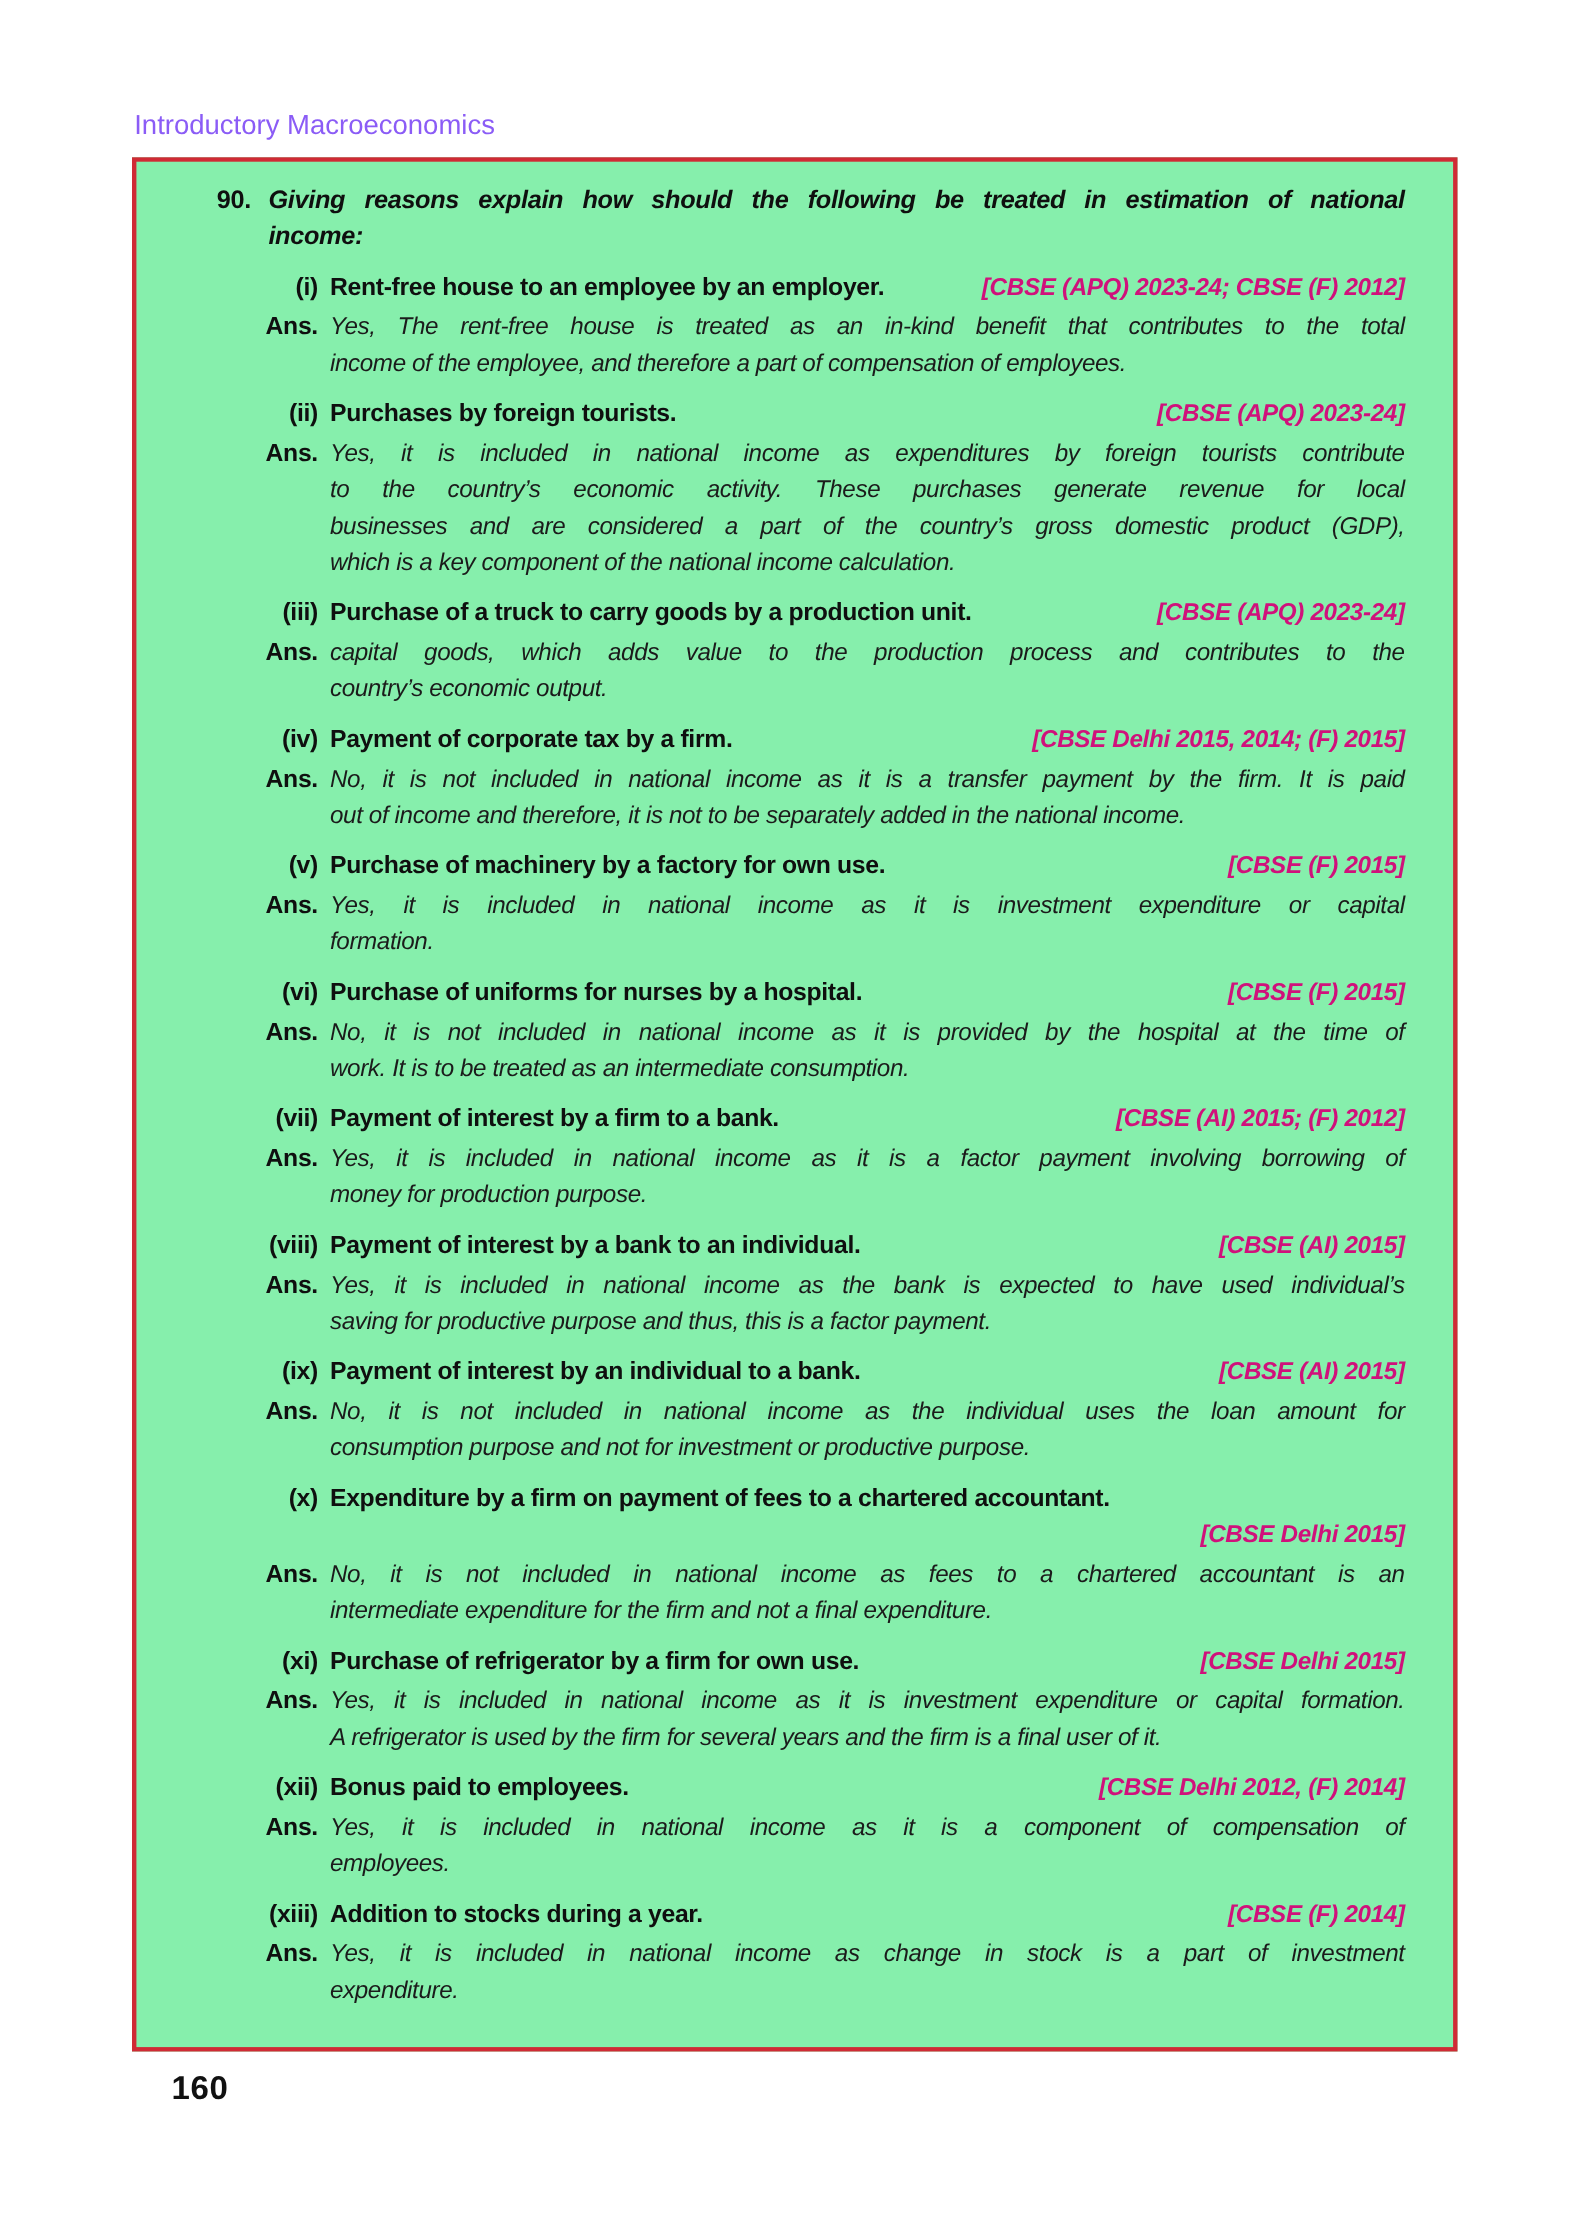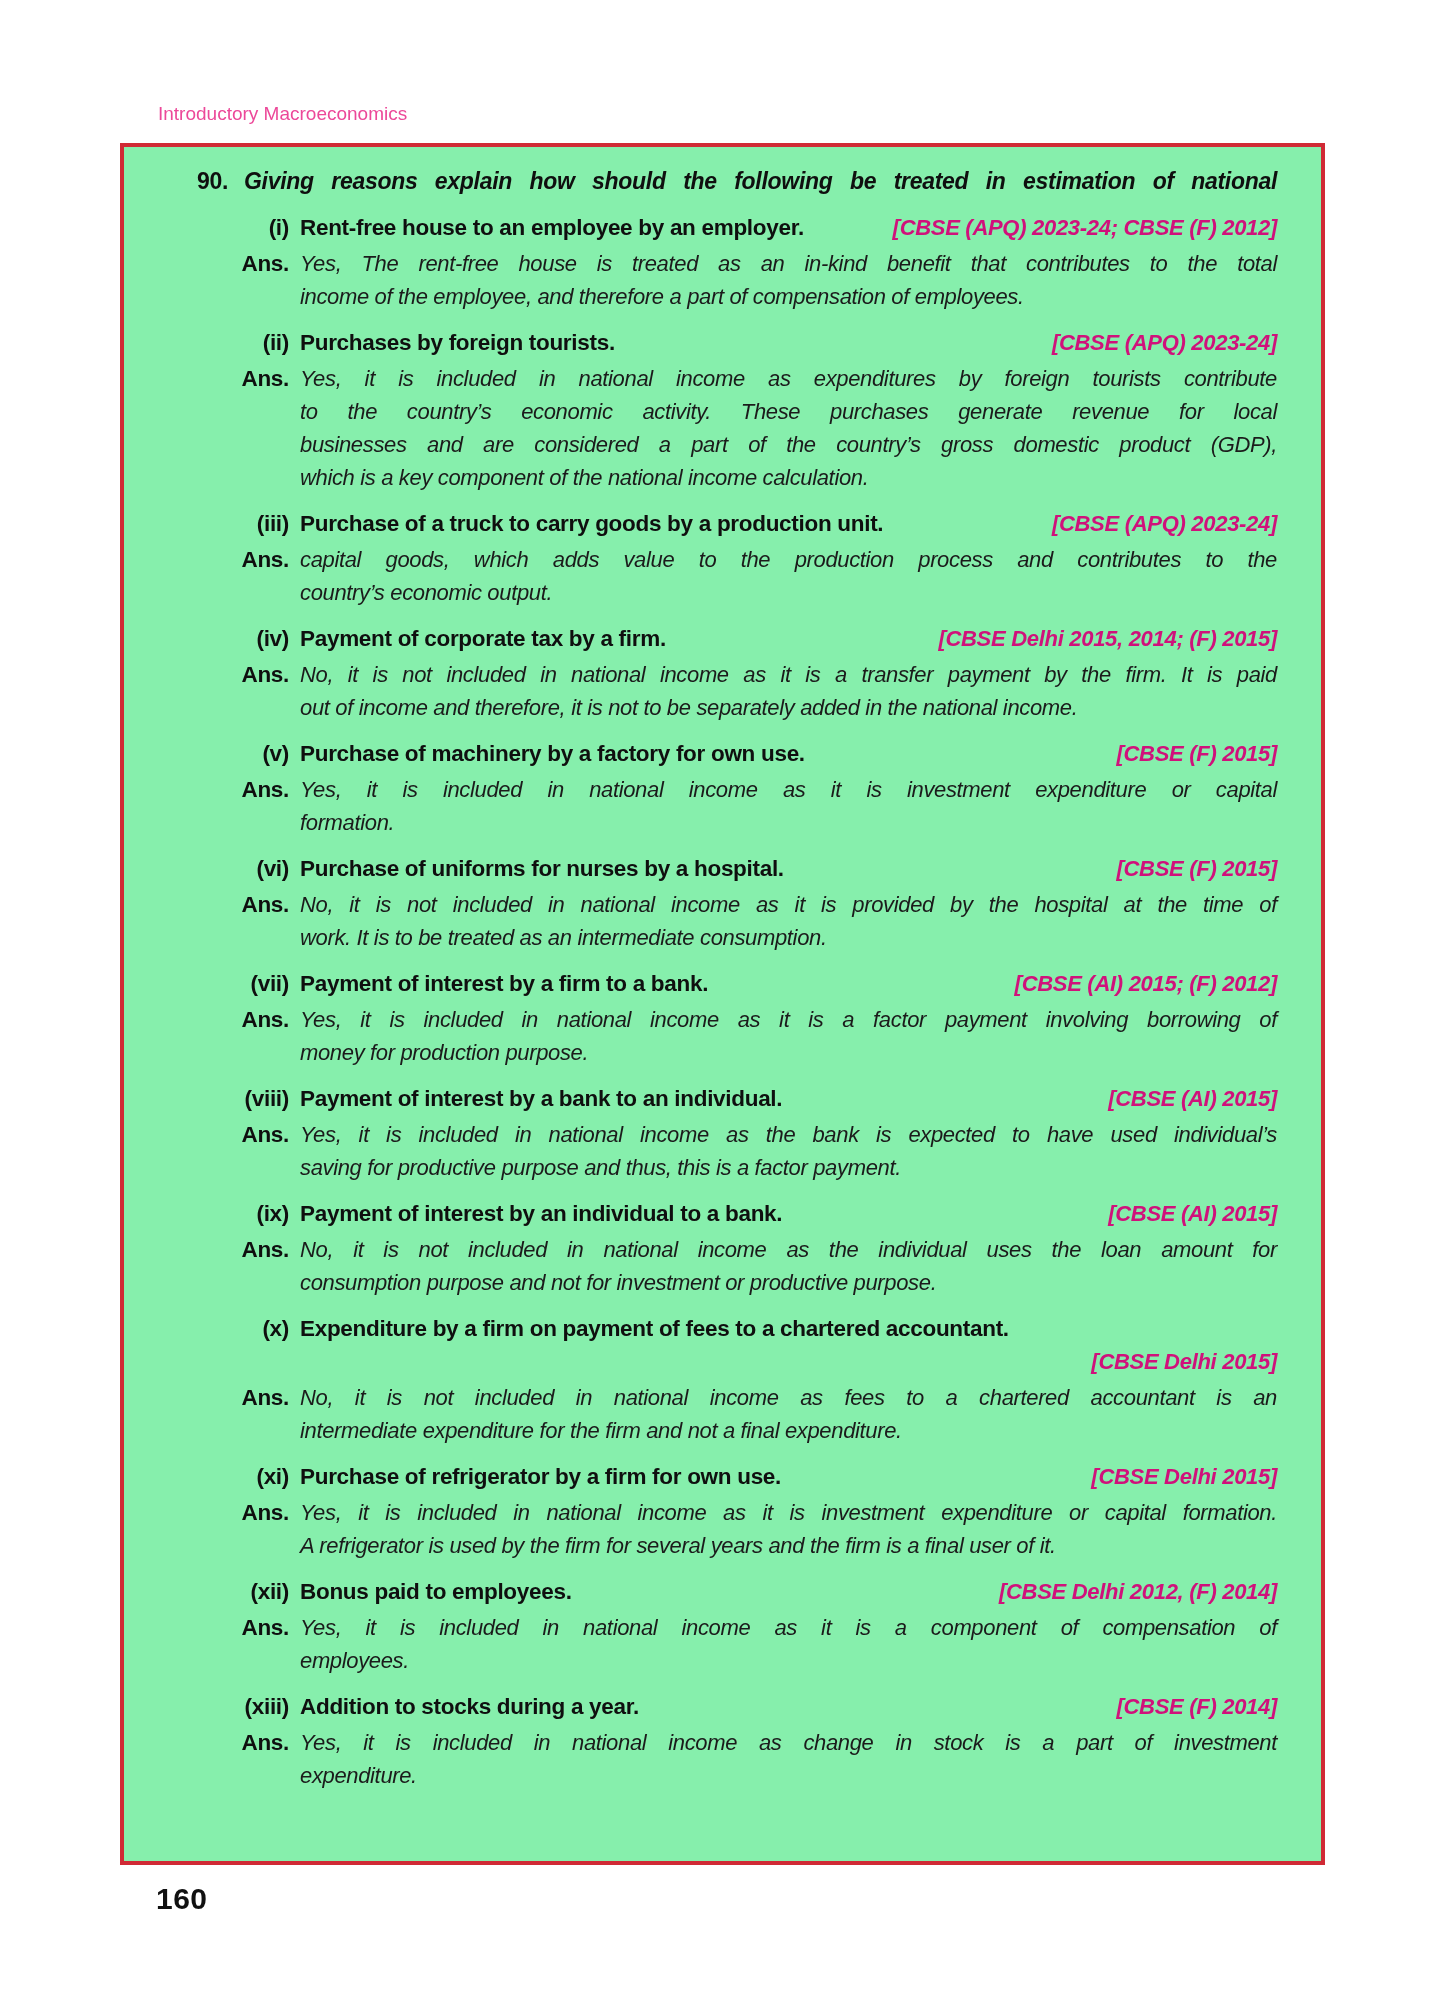--- a/index.html
+++ b/index.html
@@ -10,21 +10,21 @@
   *{box-sizing:border-box;}
   html,body{margin:0;padding:0;}
   body{
     width:1445px;height:2012px;position:relative;background:#ffffff;
     font-family:"Liberation Sans",sans-serif;color:var(--ink);
     font-stretch:condensed;
     text-rendering:optimizeLegibility;
   }
   .page-header{
     position:absolute;left:122px;top:102px;
-    font-size:19px;line-height:24px;color:#ec4899;margin-left:36px;
+    font-size:25px;line-height:24px;color:#8b5cf6;
   }
   .qbox{
     position:absolute;left:120px;top:143px;width:1205px;height:1722px;
     border:4px solid var(--accent-red);
     padding:18px 44px 0 73px;overflow:hidden;background:#86efac;
   }
   .question{
     position:relative;padding-left:47px;
     font-weight:bold;font-size:23px;line-height:33px;letter-spacing:-0.3px;
     color:#0f0f0f;margin-bottom:4px;
@@ -59,20 +59,21 @@
 </style>
 </head>
 <body>
 
 <div class="page-header">Introductory Macroeconomics</div>
 
 <div class="qbox">
   <div class="question">
     <span class="q-num">90.</span>
     <div class="jline">Giving reasons explain how should the following be treated in estimation of national</div>
+    <div class="jline last">income:</div>
   </div>
   <div id="entries">
       <div class="entry">
         <div class="row">
           <span class="col-label">(i)</span>
           <div class="q-content">
             <span class="item-title">Rent-free house to an employee by an employer.</span>
             <span class="cite">[CBSE (APQ) 2023-24; CBSE (F) 2012]</span>
           </div>
         </div>

